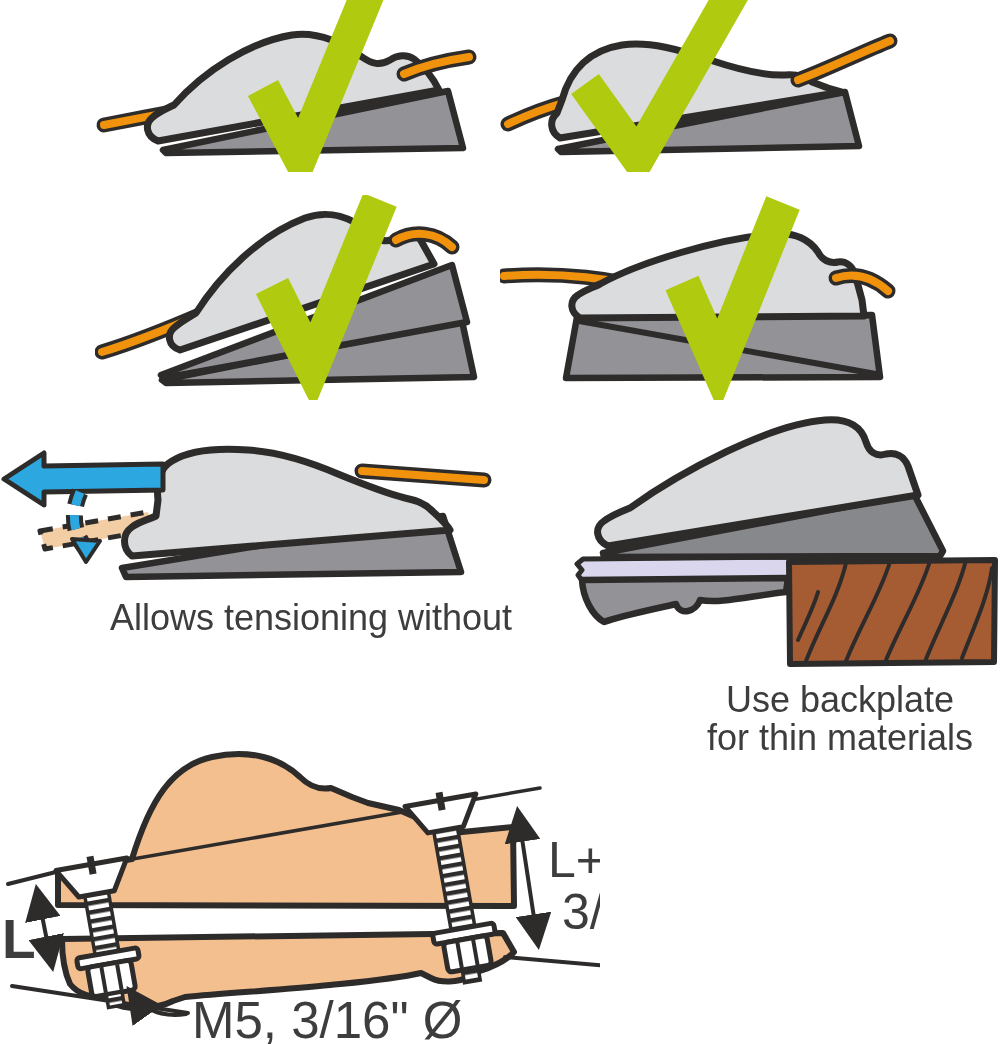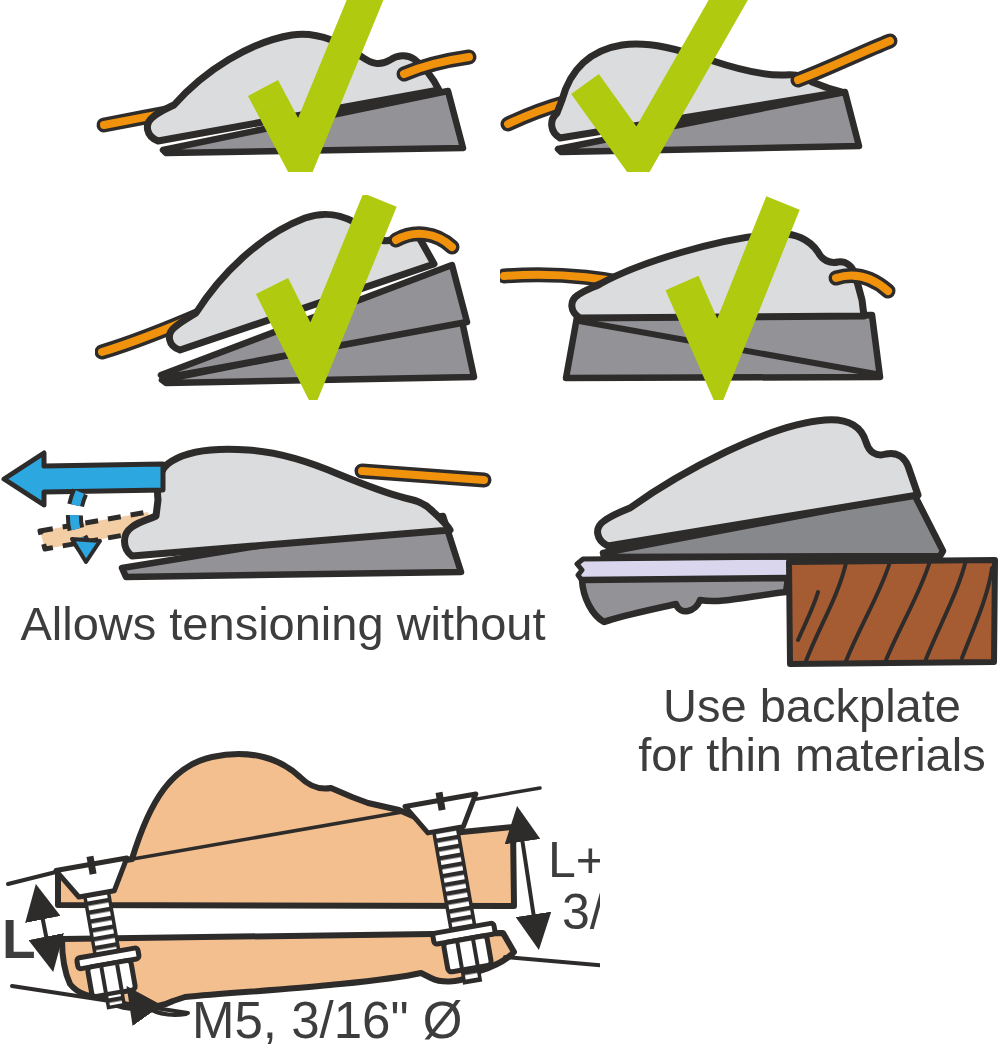--- a/index.html
+++ b/index.html
@@ -30,21 +30,21 @@
   .shank{fill:url(#thr);stroke:var(--outline-dark);stroke-width:3.5;}
   .slot{fill:none;stroke:var(--outline-dark);stroke-width:7;}
   .facet{fill:none;stroke:var(--outline-dark);stroke-width:4;}
   .mk{fill:var(--outline-dark);stroke:none;}
   .pW{fill:var(--paper-white);} .pD{fill:var(--outline-dark);}
 
   .dimtxt{fill:var(--text-gray);font-size:50px;}
   .dimtxtBig{fill:var(--text-gray);font-size:55px;font-weight:bold;}
   .dimtxtSpec{fill:var(--text-gray);font-size:51px;}
 
-  .caption{position:absolute;color:var(--text-gray);font-size:47px;line-height:1.05;text-align:center;}
+  .caption{position:absolute;color:var(--text-gray);font-size:36px;line-height:1.05;text-align:center;padding-left:28px;}
 </style>
 </head>
 <body>
 
 <div class="sheet">
 
   <svg class="d" style="left:95px;top:0;width:395px;height:172px" viewBox="95 0 395 172">
     <path class="ropeO" d="M104,125 C150,116 200,107 240,99"></path>
     <path class="ropeC" d="M104,125 C150,116 200,107 240,99"></path>
     <path class="wedge" d="M163,150 L448,91 L463,148 L166,153 Z"></path>

